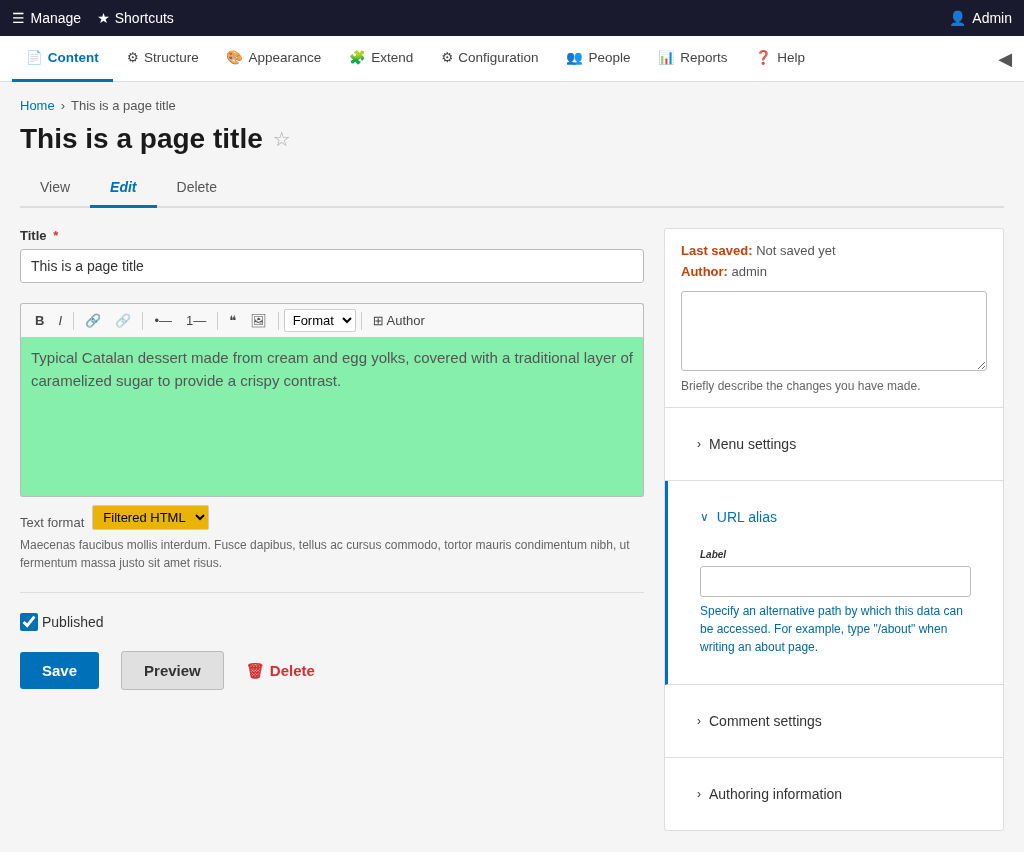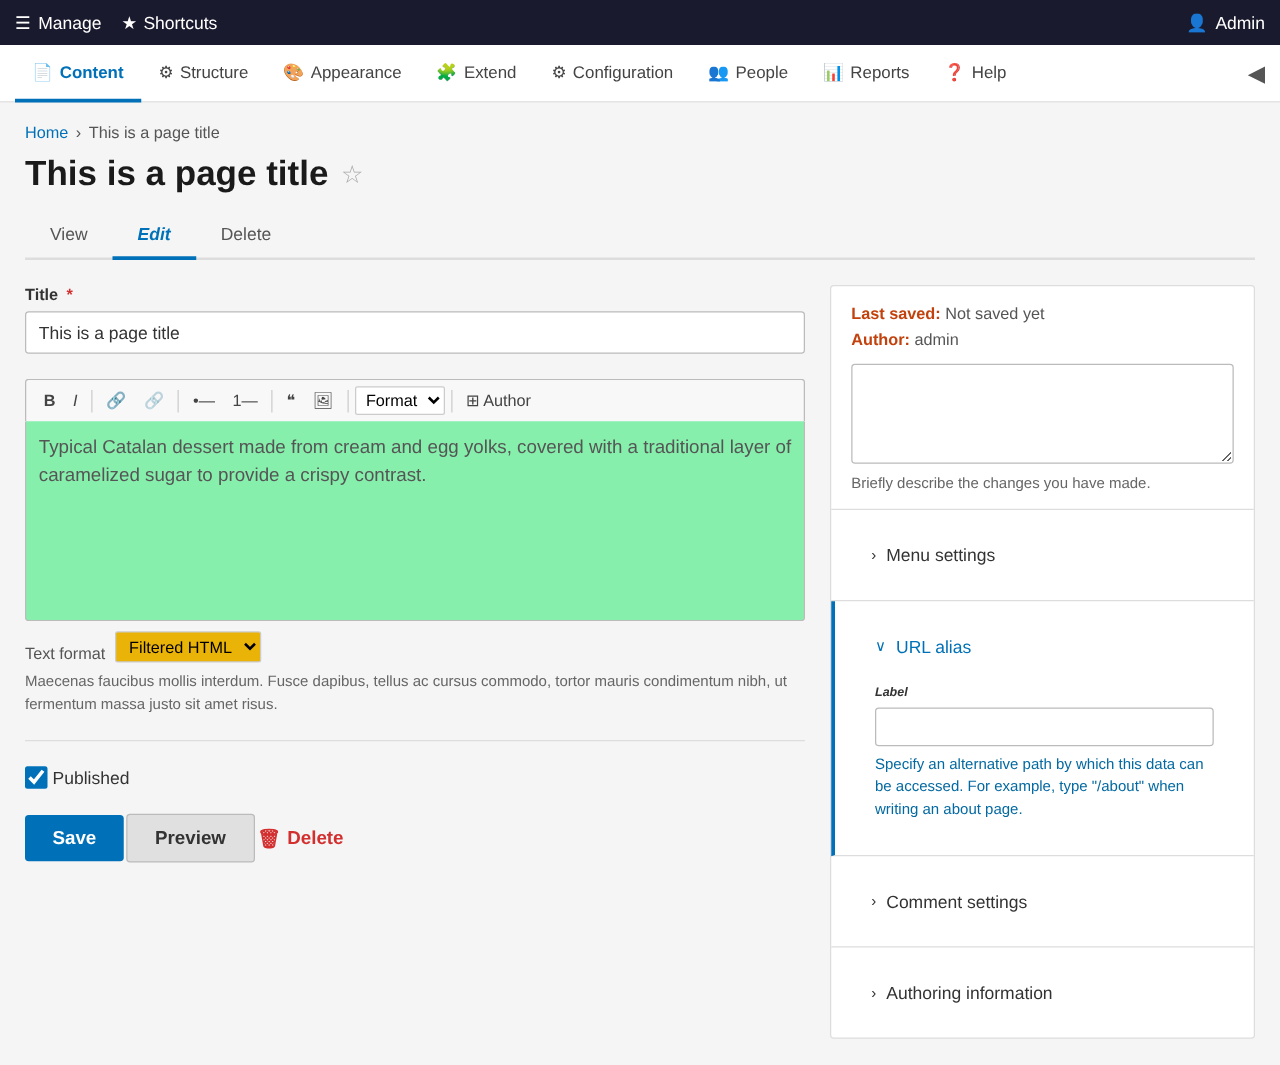--- a/index.html
+++ b/index.html
@@ -106,21 +106,21 @@
 
     
     .divider { border: none; border-top: 1px solid #ddd; margin: 20px 0; }
 
     
     .published-row { display: flex; align-items: center; gap: 4px; margin-bottom: 20px; }
     .published-checkbox { width: 18px; height: 18px; accent-color: #0071b8; cursor: pointer; }
     .published-label { font-size: 14px; color: #333; }
 
     
-    .action-buttons { display: flex; align-items: center; gap: 2px; }
+    .action-buttons { display: flex; align-items: center; gap: 22px; }
     .btn-save {
       background: #0071b8; color: #fff; border: none;
       padding: 10px 22px; font-size: 15px; font-weight: bold;
       border-radius: 3px; cursor: pointer;
     }
     .btn-preview {
       background: #e0e0e0; color: #333; border: 1px solid #bbb;
       padding: 10px 22px; font-size: 15px; font-weight: bold;
       border-radius: 3px; cursor: pointer;
     }

